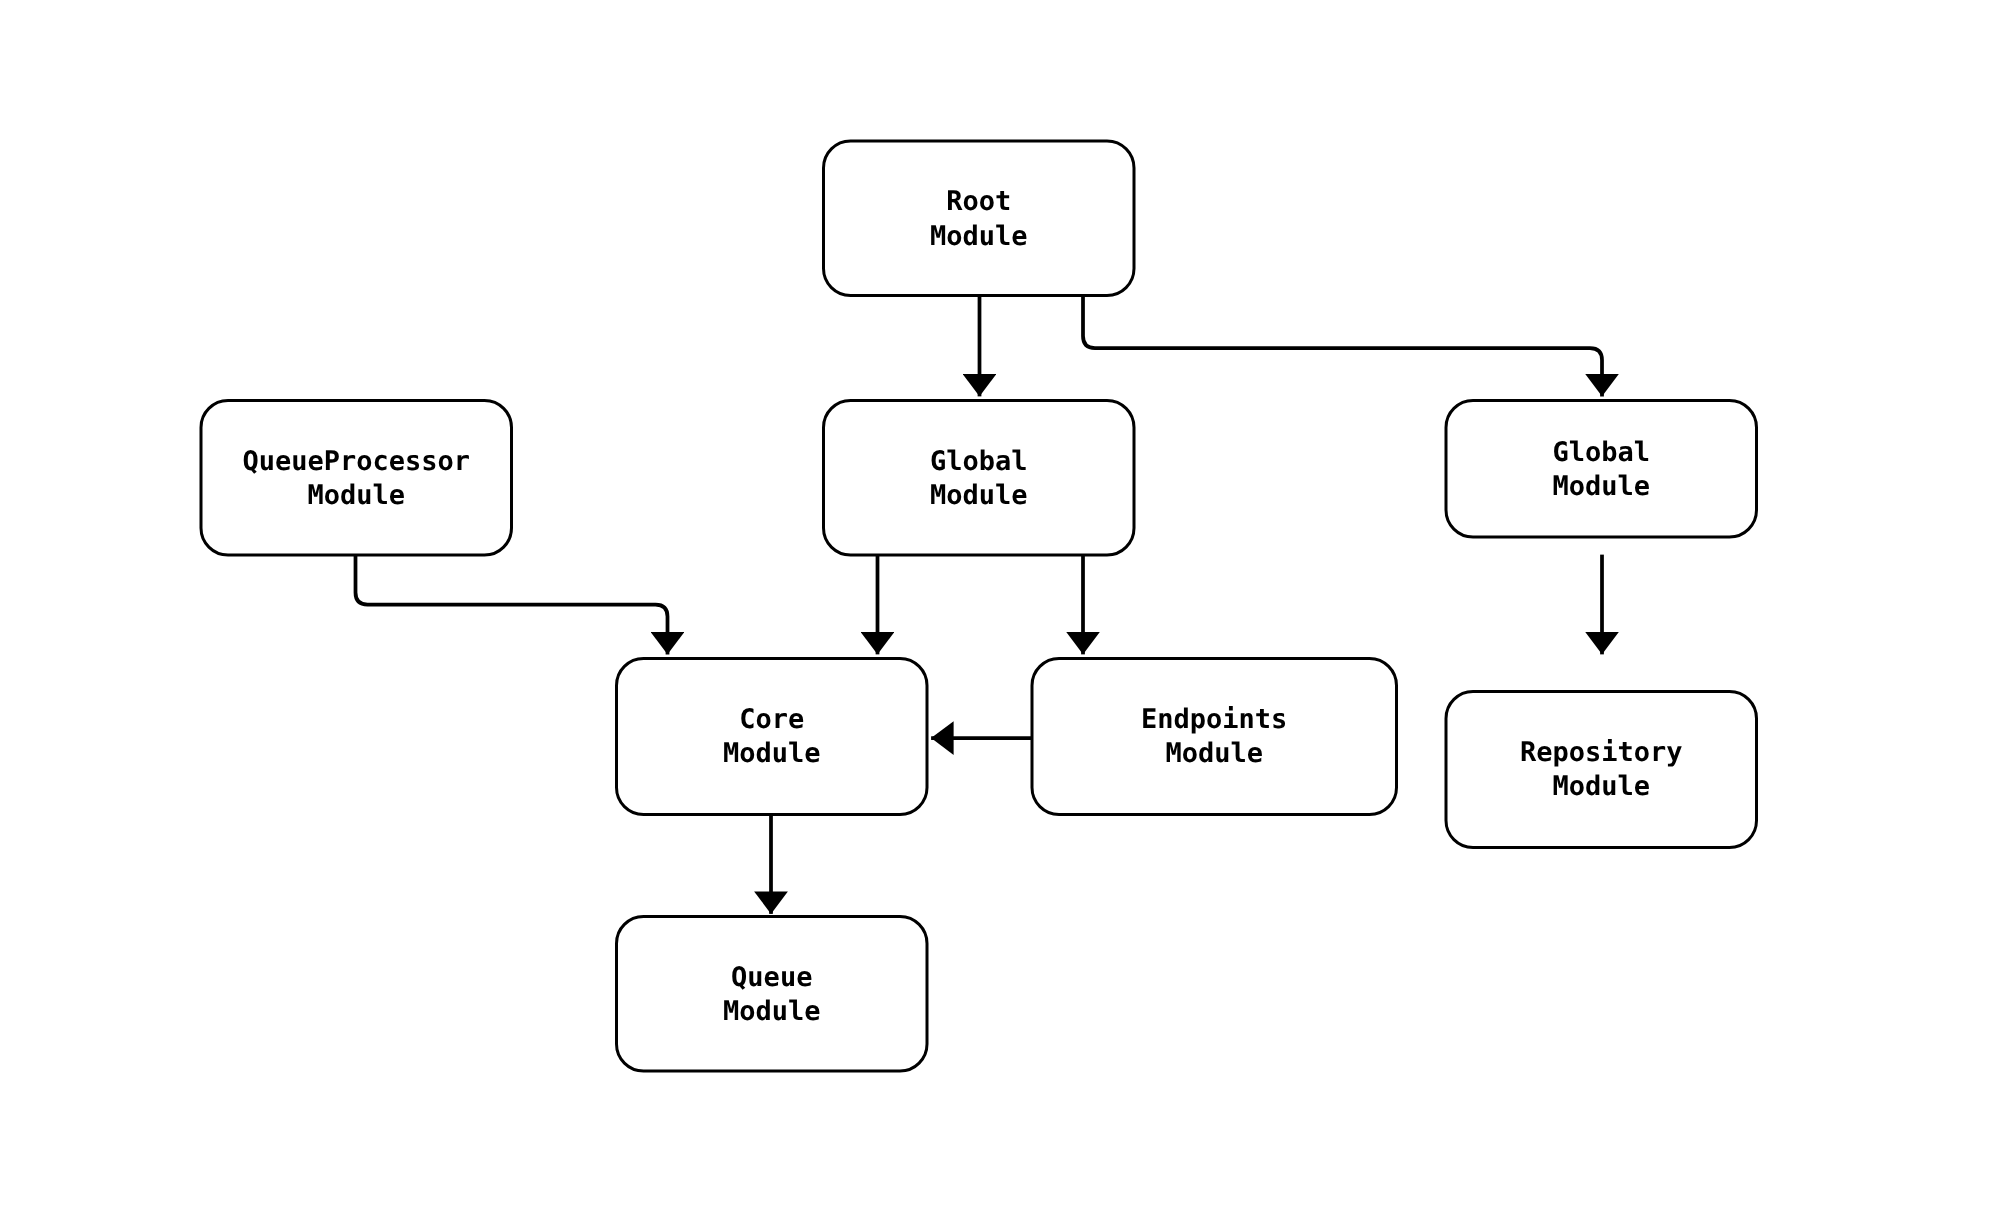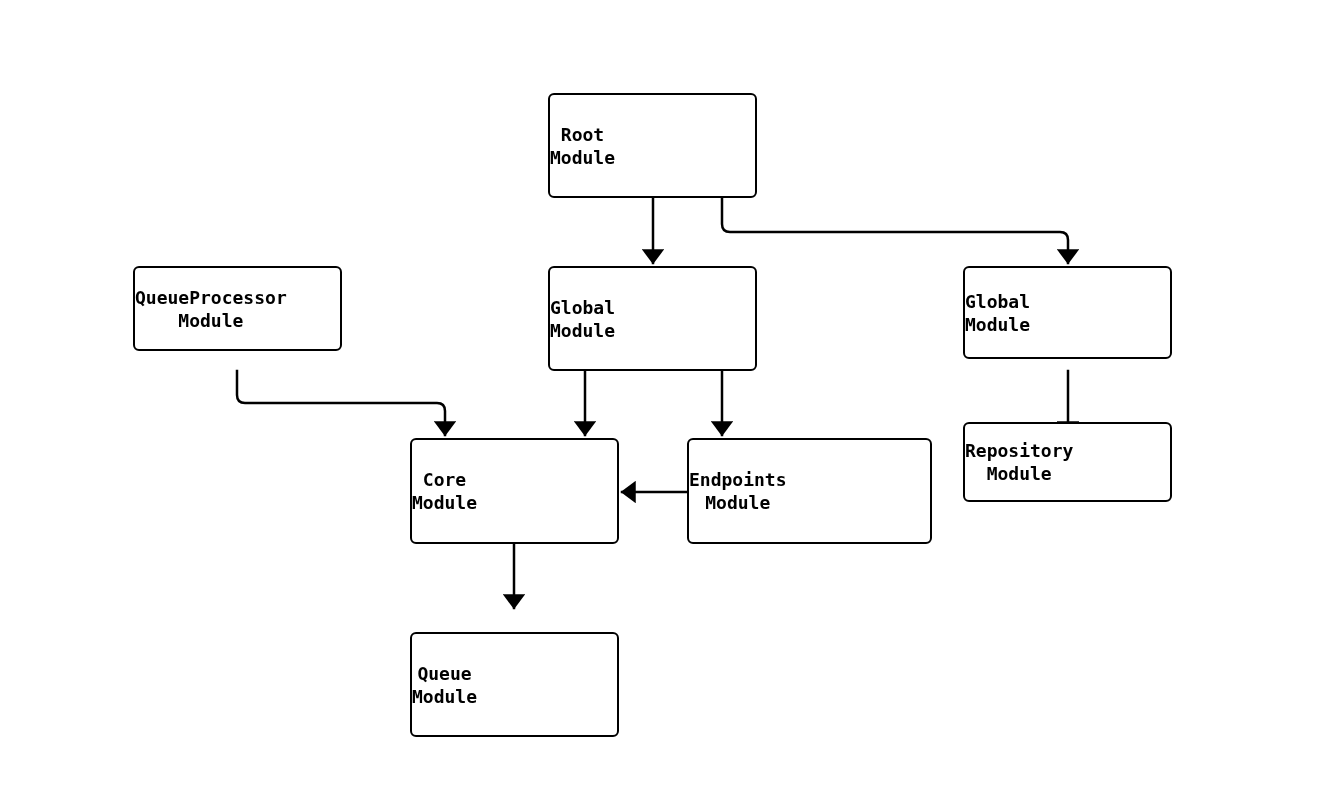--- a/index.html
+++ b/index.html
@@ -19,41 +19,42 @@
     position: absolute;
     left: 0;
     top: 0;
     width: 1337px;
     height: 809px;
   }
   .node {
     position: absolute;
     box-sizing: border-box;
     border: 2.5px solid #000000;
-    border-radius: 6px;
+    border-radius: 19px;
     background: #ffffff;
     display: flex;
     align-items: center;
+    justify-content: center;
     text-align: center;
   }
   .node-label {
     font-weight: bold;
     font-size: 18px;
     line-height: 23px;
     color: #000000;
     white-space: pre-line;
   }
   .n-root       { left: 548px; top: 93px;  width: 209px; height: 105px; }
-  .n-qp         { left: 133px; top: 266px; width: 209px; height: 85px; }
+  .n-qp         { left: 133px; top: 266px; width: 209px; height: 105px; }
   .n-server     { left: 548px; top: 266px; width: 209px; height: 105px; }
   .n-global     { left: 963px; top: 266px; width: 209px; height: 93px; }
   .n-core       { left: 410px; top: 438px; width: 209px; height: 106px; }
   .n-endpoints  { left: 687px; top: 438px; width: 245px; height: 106px; }
-  .n-repository { left: 963px; top: 422px; width: 209px; height: 80px; }
-  .n-queue      { left: 410px; top: 632px; width: 209px; height: 105px; }
+  .n-repository { left: 963px; top: 460px; width: 209px; height: 106px; }
+  .n-queue      { left: 410px; top: 610px; width: 209px; height: 105px; }
   .edge {
     fill: none;
     stroke: #000000;
     stroke-width: 2.5;
     stroke-linecap: square;
   }
 </style>
 </head>
 <body>
 

